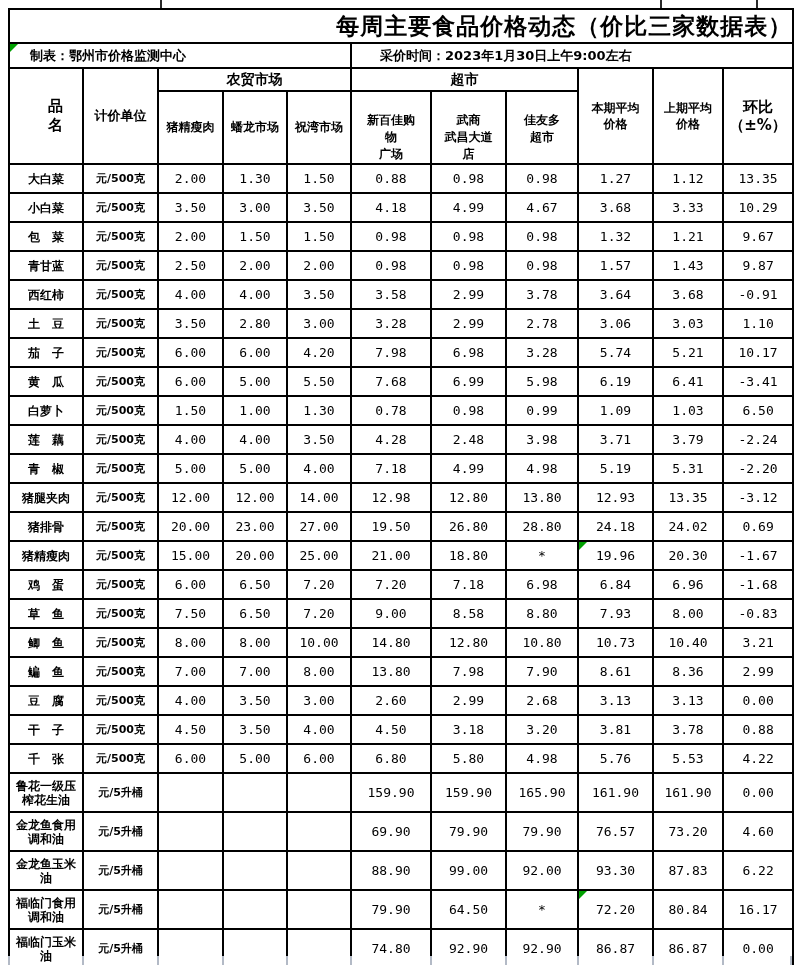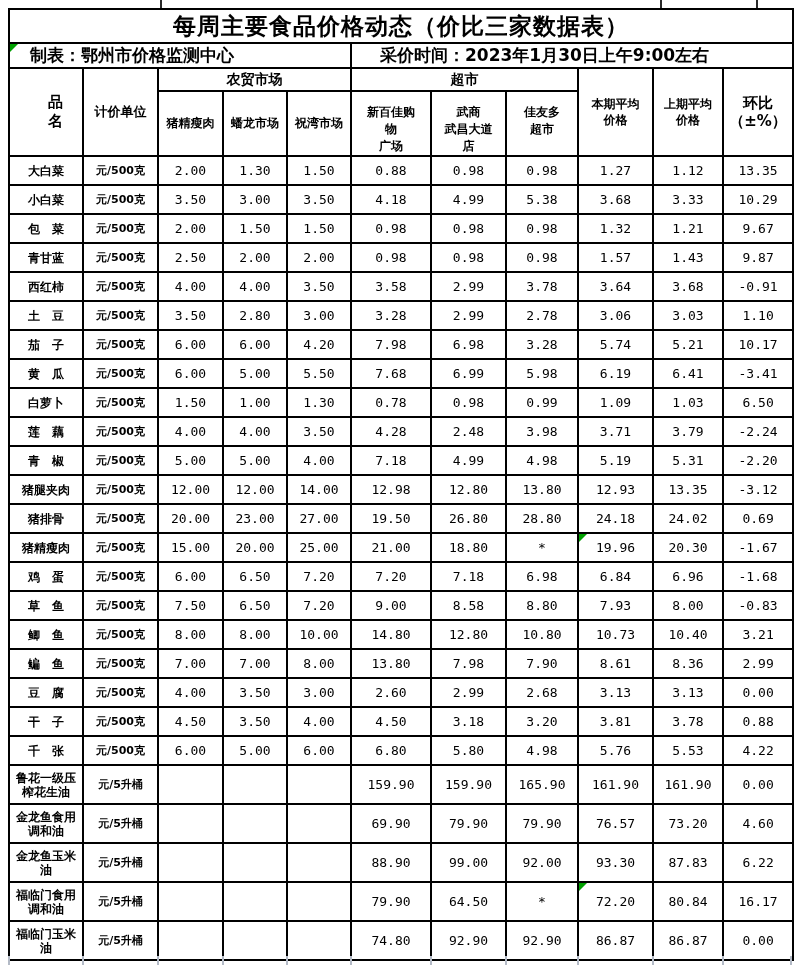--- a/index.html
+++ b/index.html
@@ -8,32 +8,32 @@
 
   
   .tick-top{position:absolute;top:0;width:2px;height:8px;background:#2a2a2a;}
   .tick-bottom{position:absolute;bottom:0;width:2px;height:9px;background:#b3bac6;}
 
   
   table{border-collapse:collapse;table-layout:fixed;position:absolute;left:8px;top:8px;width:784px;}
   td{border:2px solid #000;padding:0;text-align:center;vertical-align:middle;overflow:hidden;
      background:#fff;}
 
-  .title-cell{height:32px;font-size:23px;font-weight:bold;letter-spacing:1px;}
-  .maker-row td{height:23px;font-size:17px;font-weight:bold;text-align:left;}
+  .title-cell{height:32px;font-size:23px;font-weight:bold;letter-spacing:1px;text-align:right;}
+  .maker-row td{height:23px;font-size:13px;font-weight:bold;text-align:left;}
   .maker-left{padding-left:20px;position:relative;}
   .maker-right{padding-left:28px;}
 
   .pname-cell{font-size:15px;font-weight:bold;letter-spacing:1px;padding-left:20px;}
   .punit-cell{font-size:13px;font-weight:bold;text-align:center;}
   .group-cell{height:21px;font-size:14px;font-weight:bold;}
   .sub-row td{height:46px;}
   .market-cell{font-size:12px;font-weight:bold;}
   .super-cell{font-size:12px;font-weight:bold;white-space:pre-line;vertical-align:top;
-      padding-top:12px;line-height:17px;}
+      padding-top:20px;line-height:17px;}
   .avg-head{font-size:12px;font-weight:bold;white-space:pre-line;line-height:16px;}
   .ratio-head{font-size:15px;font-weight:bold;white-space:pre-line;line-height:18px;}
 
   .food-row td{height:27px;}
   .oil-row td{height:37px;margin-top:12px;}
   .name-cell{font-size:12px;font-weight:bold;white-space:pre-line;line-height:14px;}
   .unit-cell{font-size:11px;font-weight:bold;}
   .num-cell{font-family:"DejaVu Sans Mono",monospace;font-size:13px;}
 
   
@@ -109,21 +109,21 @@
           <td class="num-cell">13.35</td>
         </tr>
         <tr class="food-row">
           <td class="name-cell">小白菜</td>
           <td class="unit-cell">元/500克</td>
           <td class="num-cell">3.50</td>
           <td class="num-cell">3.00</td>
           <td class="num-cell">3.50</td>
           <td class="num-cell">4.18</td>
           <td class="num-cell">4.99</td>
-          <td class="num-cell">5.38</td>
+          <td class="num-cell">4.67</td>
           <td class="num-cell">3.68</td>
           <td class="num-cell">3.33</td>
           <td class="num-cell">10.29</td>
         </tr>
         <tr class="food-row">
           <td class="name-cell">包　菜</td>
           <td class="unit-cell">元/500克</td>
           <td class="num-cell">2.00</td>
           <td class="num-cell">1.50</td>
           <td class="num-cell">1.50</td>

